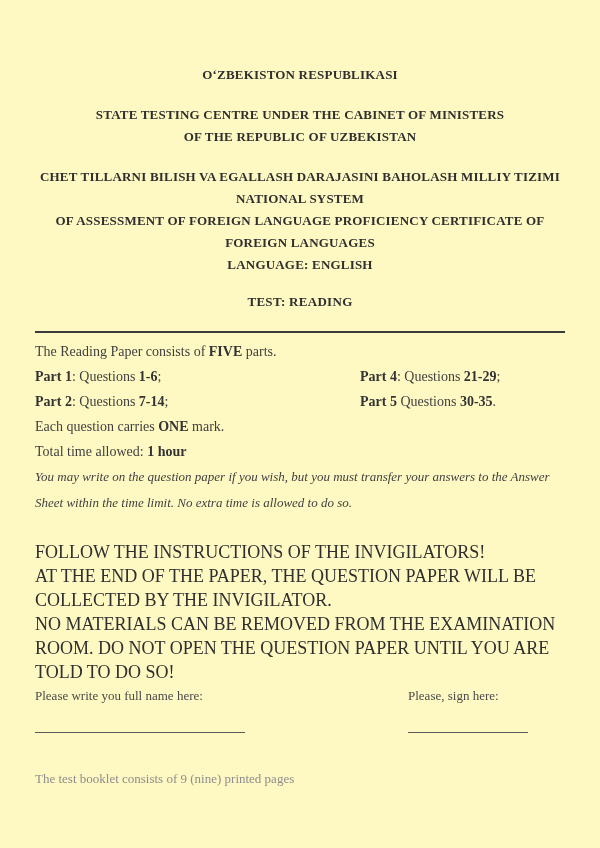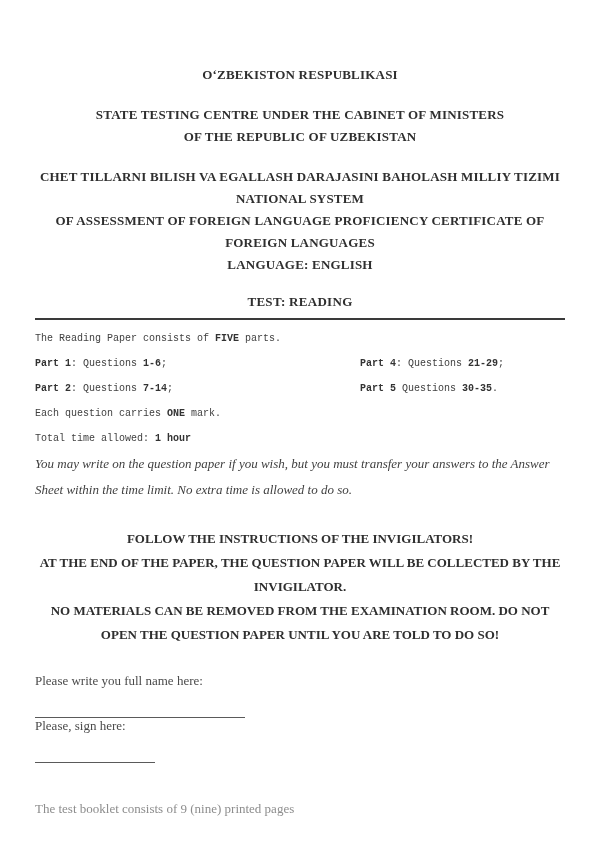--- a/index.html
+++ b/index.html
@@ -1,73 +1,72 @@
 <!DOCTYPE html>
 <html><head>
 <meta charset="utf-8">
 <style>
   * { margin:0; padding:0; box-sizing:border-box; }
   html,body { background:#e9e9e9; }
   .page {
     position:relative;
     width:600px; height:848px;
     margin:0 auto;
-    background:#ffffff;
+    background:#fef9c3;
     font-family:"Liberation Serif","DejaVu Serif",serif;
     color:#3f3f3f;
     padding:64px 35px 0 35px;
     overflow:hidden;
   }
   .h-line {
     text-align:center;
     font-weight:bold;
     font-size:13px;
     line-height:22px;
     color:#2f2f2f;
     letter-spacing:.2px;
   }
   .hdr-block { margin-bottom:18px; }
   .title-rule {
     text-align:center;
     font-weight:bold;
     font-size:13px;
     color:#2f2f2f;
     letter-spacing:.3px;
-    padding-bottom:8px;
+    padding-bottom:21px;
     border-bottom:2px solid #3a3a3a;
     margin-top:12px;
     margin-bottom:6px;
   }
   .body-line {
-    font-size:10px;
+    font-size:14px;
     line-height:25px;
     color:#3f3f3f;
-    font-family:Liberation Mono, monospace;
   }
   .b { font-weight:bold; color:#333; }
   .parts-grid { margin-top:0; }
   .part-row { display:flex; }
   .part-cell-left { width:325px; }
   .part-cell-right { flex:1; }
   .note-para {
     font-size:13px;
     line-height:26px;
     color:#3f3f3f;
     margin-top:0;
     font-style:italic;
   }
   .instr-block { margin-top:24px; }
   .instr-line {
-    text-align:center;
-    font-weight:bold;
-    font-size:13px;
+    text-align:left;
+    font-weight:normal;
+    font-size:18px;
     line-height:24px;
     color:#2f2f2f;
   }
-  .sig-row { display:flex; margin-top:26px;flex-direction:column; }
+  .sig-row { display:flex; margin-top:4px; }
   .sig-col-left { width:373px; }
   .sig-col-right { flex:1; }
   .sig-label { font-size:13px; color:#4a4a4a; }
   .sig-line {
     border-bottom:1px solid #5a5a5a;
     height:1px; margin-top:28px;
   }
   .sig-line-name { width:210px; }
   .sig-line-sign { width:120px; }
   .footer-note {

